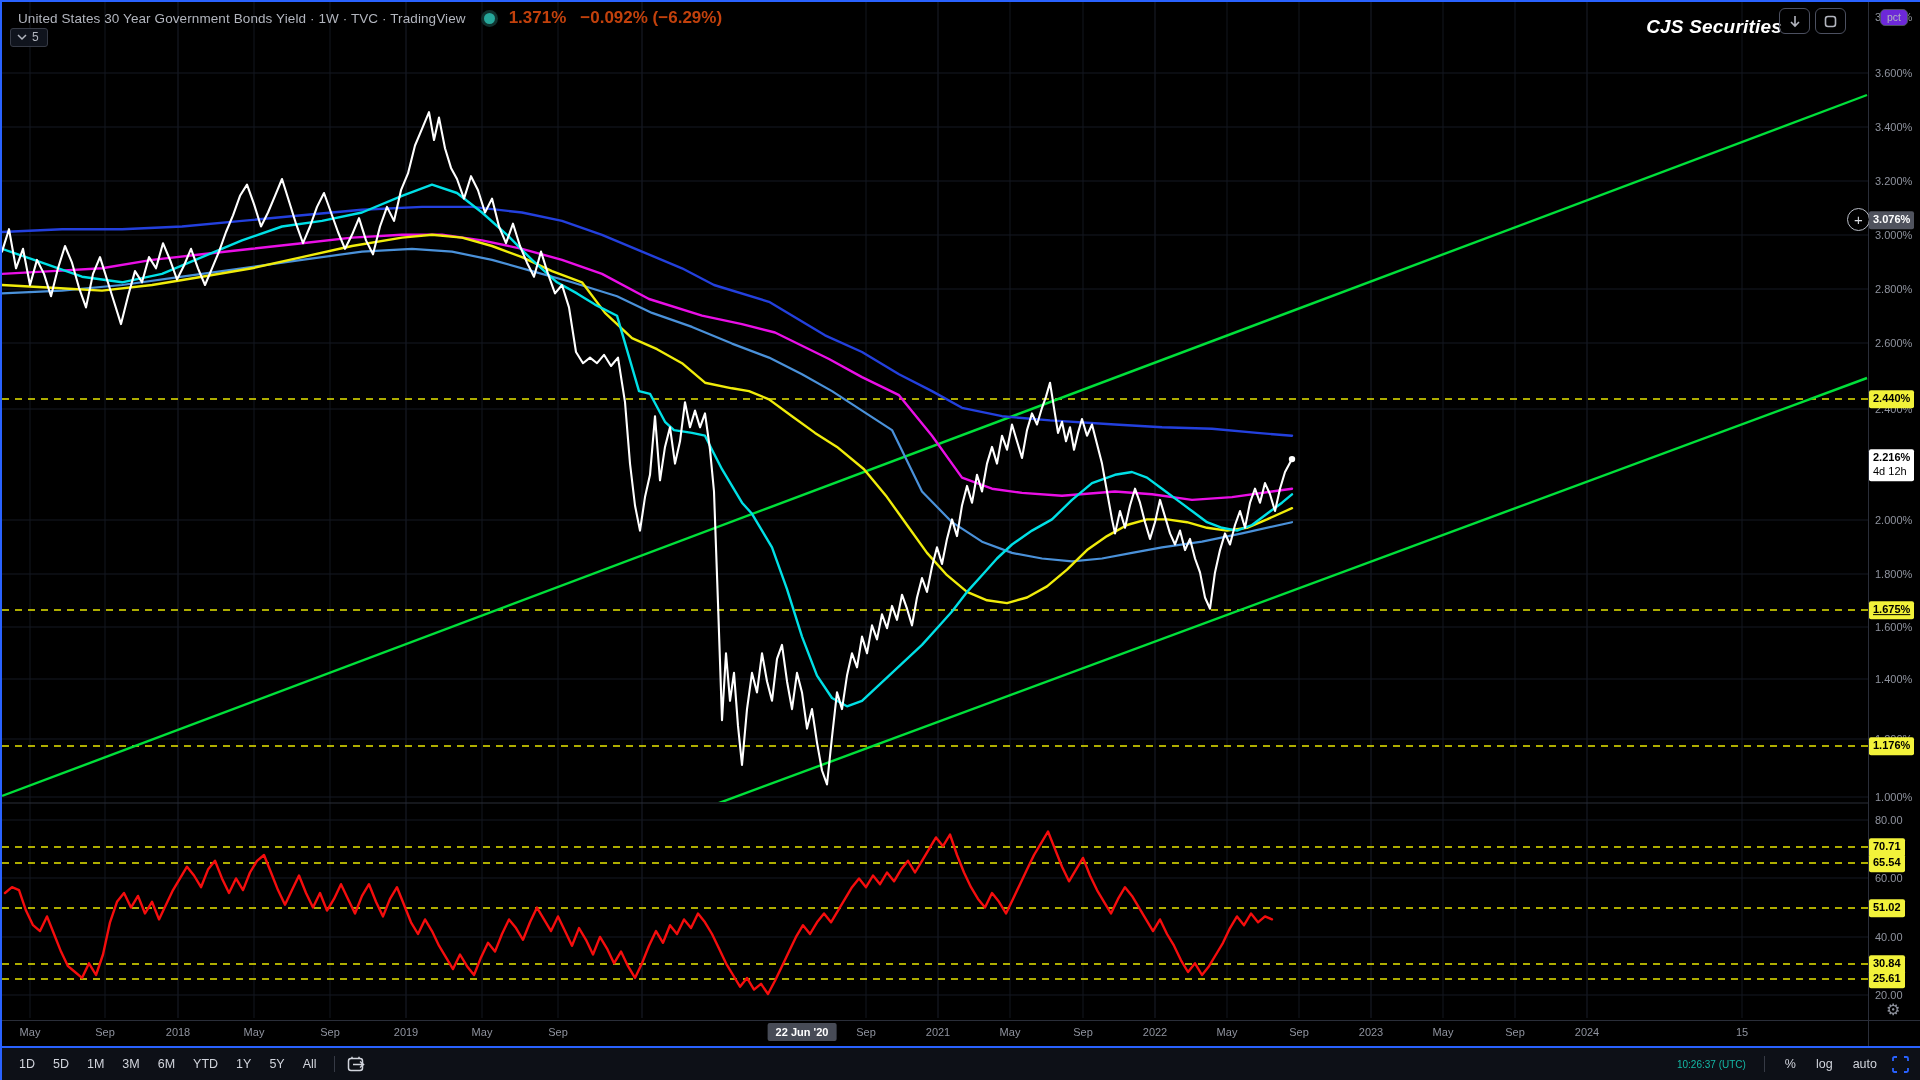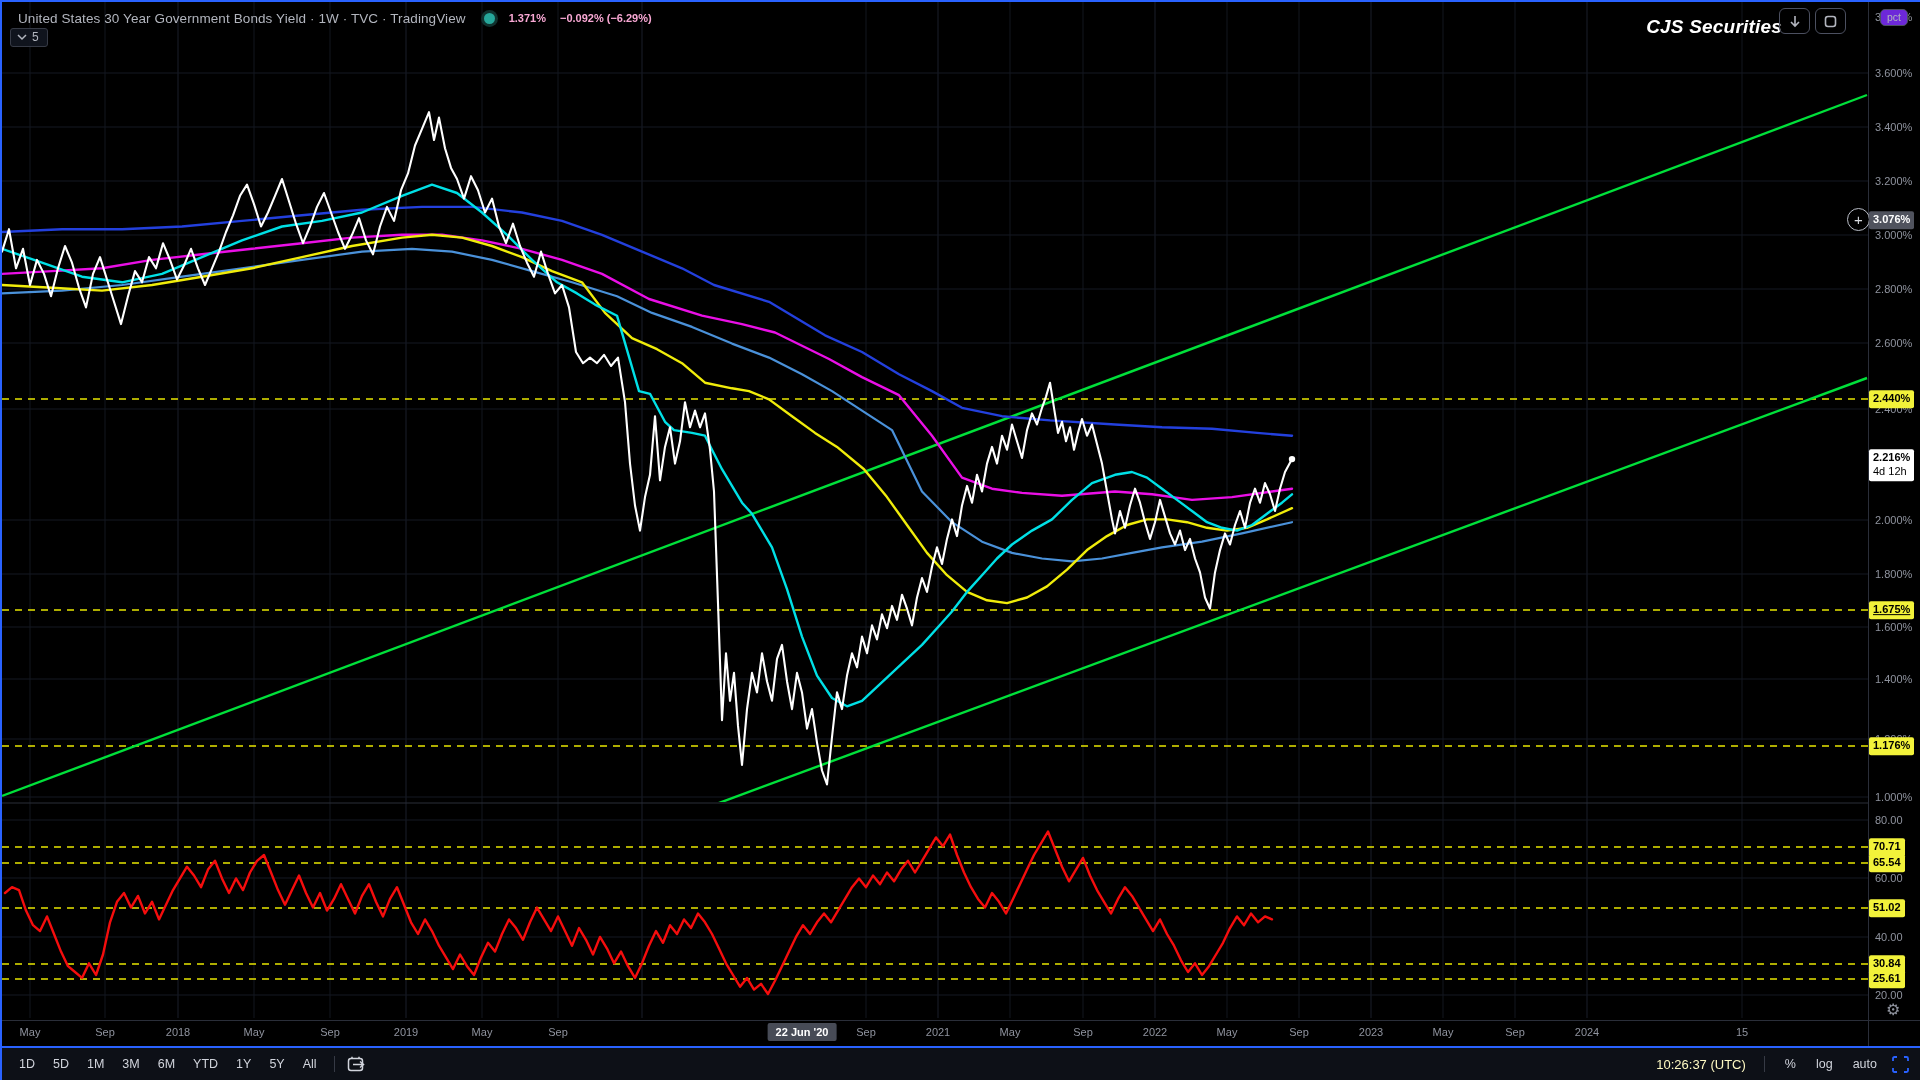--- a/index.html
+++ b/index.html
@@ -6,21 +6,21 @@
   html,body { width:1920px; height:1080px; background:#000; overflow:hidden;
     font-family:"Liberation Sans", sans-serif; }
   #app { position:absolute; inset:0; width:1920px; height:1080px; background:#000;
     border:2px solid #2962ff; }
   
   #titlebar { position:absolute; left:16px; top:6px; display:flex; align-items:center; gap:14px;
     z-index:30; height:20px; }
   #symbol-title { color:#b2b5be; font-size:13.5px; letter-spacing:.1px; }
   #status-dot { width:11px; height:11px; border-radius:50%; background:#26a69a;
     box-shadow:0 0 0 3px #10312e; margin-left:4px; }
-  #last-value, #value-change { color:#f9a8d4; font-size:11px; font-weight:bold; }
+  #last-value, #value-change { color:#c2410c; font-size:17px; font-weight:bold; }
   #legend-pill { position:absolute; left:8px; top:26px; display:flex; align-items:center; gap:5px;
     border:1px solid #363a45; border-radius:3px; background:rgba(19,23,34,.85); color:#b2b5be;
     font-size:12px; padding:1px 8px 2px 6px; z-index:30; cursor:pointer; }
   #branding { position:absolute; right:136px; top:14px; color:#fff; font-size:19px; font-weight:bold;
     font-style:italic; z-index:30; letter-spacing:.2px; }
   .winbtn { position:absolute; top:6px; width:31px; height:26px; border:1px solid #4c5060;
     border-radius:6px; display:flex; align-items:center; justify-content:center; z-index:31;
     color:#b2b5be; background:rgba(0,0,0,.4); cursor:pointer; }
   
   #chart-svg { position:absolute; left:0; top:0; z-index:1; }
@@ -48,21 +48,21 @@
     font-size:11px; font-weight:bold; padding:3px 8px; border-radius:2px; z-index:22; white-space:nowrap; }
   #axis-corner { position:absolute; left:1866px; top:1018px; width:52px; height:26px; background:#000;
     border-top:1px solid #2a2e39; border-left:1px solid #2a2e39; z-index:21; }
   
   #toolbar { position:absolute; left:0; top:1044px; width:1918px; height:34px; background:#0d1017;
     border-top:2px solid #2962ff; z-index:30; display:flex; align-items:center; }
   .range-item { color:#d1d4dc; font-size:12.5px; padding:4px 9px; cursor:pointer; border-radius:3px; }
   .tb-divider { width:1px; height:16px; background:#363a45; margin:0 8px; }
   #goto-date { margin-left:4px; cursor:pointer; display:flex; align-items:center; }
   #tb-right { margin-left:auto; display:flex; align-items:center; gap:4px; padding-right:10px; }
-  #tb-time { color:#fef9c3; font-size:13px; margin-right:6px; cursor:pointer; }
+  #tb-time { color:#14b8a6; font-size:10px; margin-right:6px; cursor:pointer; }
   .tb-btn { color:#d1d4dc; font-size:12.5px; padding:3px 8px; cursor:pointer; border-radius:3px; }
   #maximize-pane { margin-left:2px; cursor:pointer; display:flex; }
 </style>
 </head>
 <body>
 
 <div id="app">
 
   <div id="titlebar">
     <span id="symbol-title">United States 30 Year Government Bonds Yield · 1W · TVC · TradingView</span>

